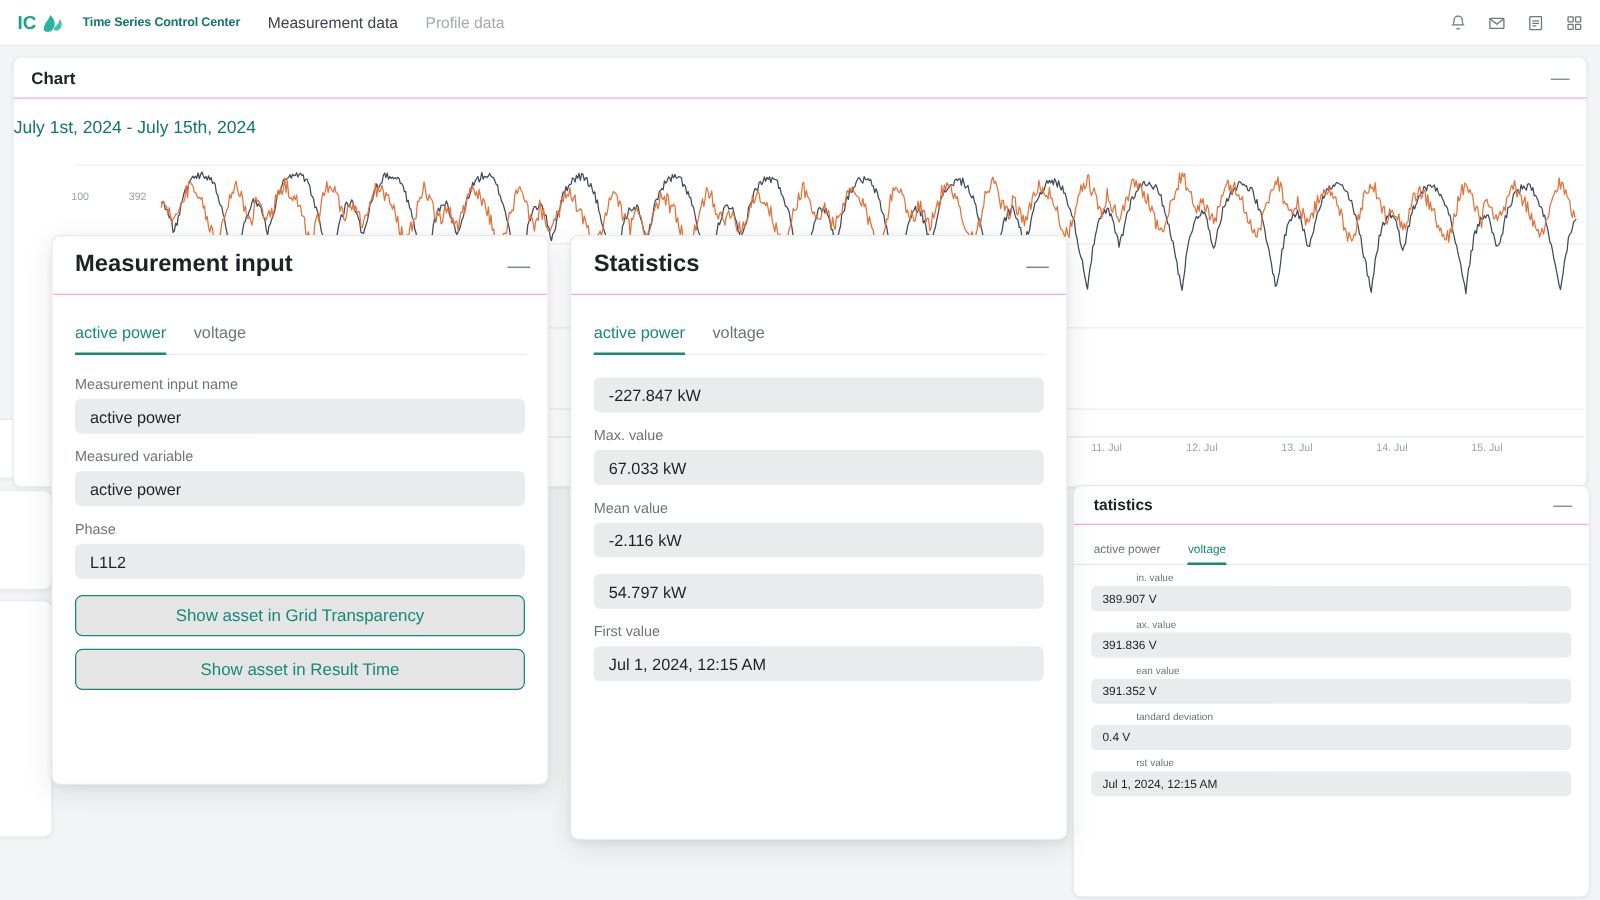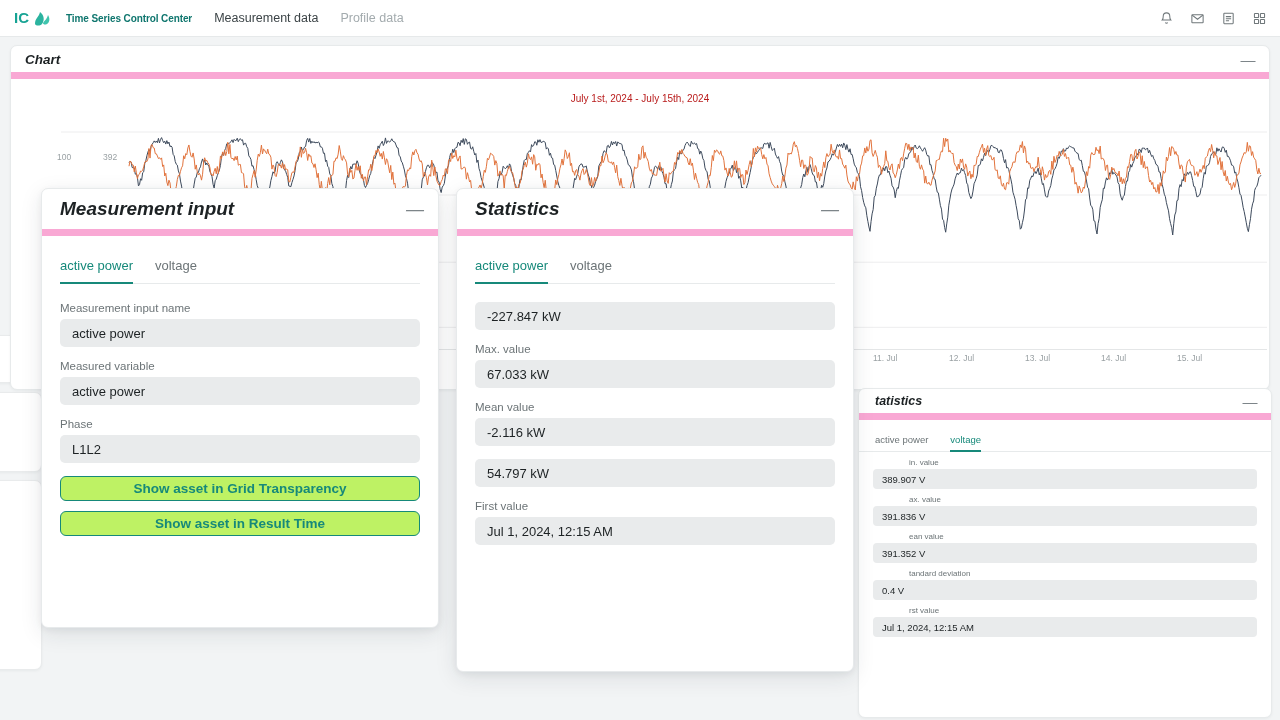--- a/index.html
+++ b/index.html
@@ -34,37 +34,36 @@
   
   .card {
     background: #ffffff;
     border: 1px solid #e7eaeb;
     border-radius: 7px;
     box-shadow: 0 1px 3px rgba(20,30,40,.05);
   }
   .card-head {
     height: 33px; display: flex; align-items: center; justify-content: space-between;
     padding: 0 12px 0 14px;
-    border-bottom: 7px solid #f9a8d4;
-    font-style: italic;
+    border-bottom: 1px solid #f9a8d4;
   }
   .card-title { font-size: 13.5px; font-weight: bold; color: #1d2224; }
   .minimize {
     color: #7d8589; font-size: 15px; line-height: 1; cursor: pointer;
     width: 18px; text-align: center; user-select: none;
   }
 
   
   .chart-card {
     position: absolute; left: 10px; top: 45px; width: 1260px; height: 345px;
     z-index: 5;
   }
   .chart-body { position: relative; width: 100%; height: 310px; overflow: hidden; }
   .chart-heading {
-    text-align: center; font-size: 10px; color: #b91c1c;
+    font-size: 14px; color: #0f766e;
     padding-top: 14px; font-weight: normal;
   }
   .chart-plot { position: absolute; left: 0; top: 45px; width: 1258px; height: 230px; }
   .axis-label-left  { position: absolute; left: 46px;  top: 73px; font-size: 8.5px; color: #9aa1a4; }
   .axis-label-right { position: absolute; left: 92px;  top: 73px; font-size: 8.5px; color: #9aa1a4; }
   .xticks { position: absolute; left: 0; top: 272px; width: 1258px; height: 16px; }
   .xtick { position: absolute; font-size: 8.5px; color: #9aa1a4; }
 
   
   .stub {
@@ -114,23 +113,23 @@
     z-index: 20;
     box-shadow: 0 6px 22px rgba(25,35,45,.10), 0 2px 6px rgba(25,35,45,.06);
   }
   .mi-card .card-head { height: 47px; padding: 0 14px 0 18px; }
   .mi-card .card-title { font-size: 19px; font-weight: bold; }
   .mi-card .minimize { font-size: 18px; }
   .mi-body { padding: 22px 18px 0 18px; }
   .mi-body .tabs { margin-bottom: 18px; }
 
   .btn-outline {
-    height: 25px; border: 1px solid #16897a; border-radius: 6px;
-    background: #bef264; color: #16897a;
-    font-size: 13.5px; font-weight: bold; font-family: "Liberation Sans", sans-serif;
+    height: 33px; border: 1px solid #16897a; border-radius: 6px;
+    background: #e5e5e5; color: #16897a;
+    font-size: 13.5px; font-weight: normal; font-family: "Liberation Sans", sans-serif;
     display: flex; align-items: center; justify-content: center;
     margin-top: 10px; cursor: pointer; width: 100%;
   }
 
   
   .st-card {
     position: absolute; left: 456px; top: 188px; width: 398px; height: 484px;
     z-index: 21;
     box-shadow: 0 6px 22px rgba(25,35,45,.10), 0 2px 6px rgba(25,35,45,.06);
   }

